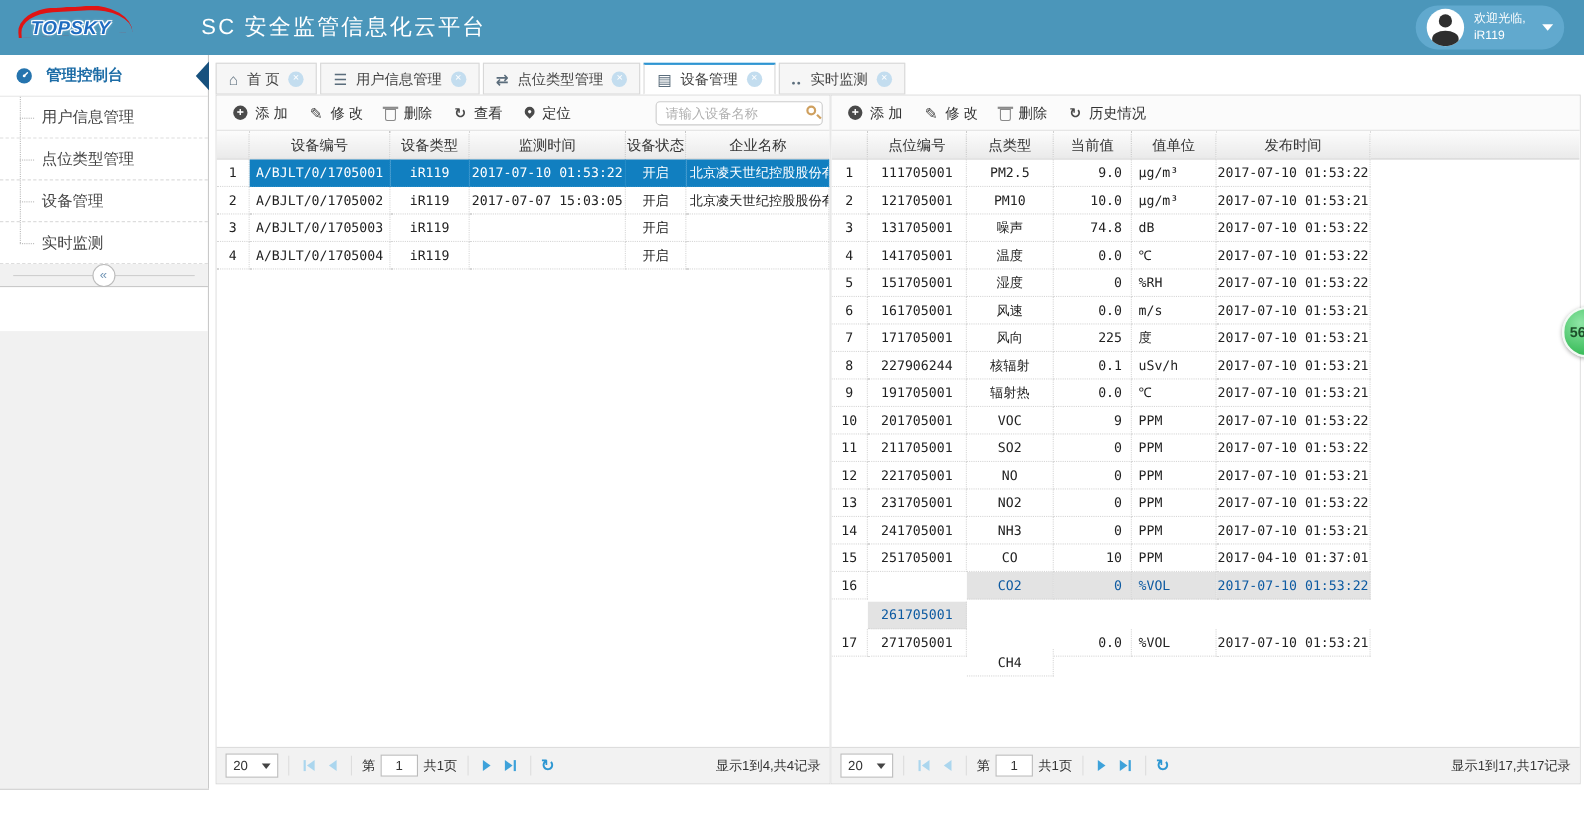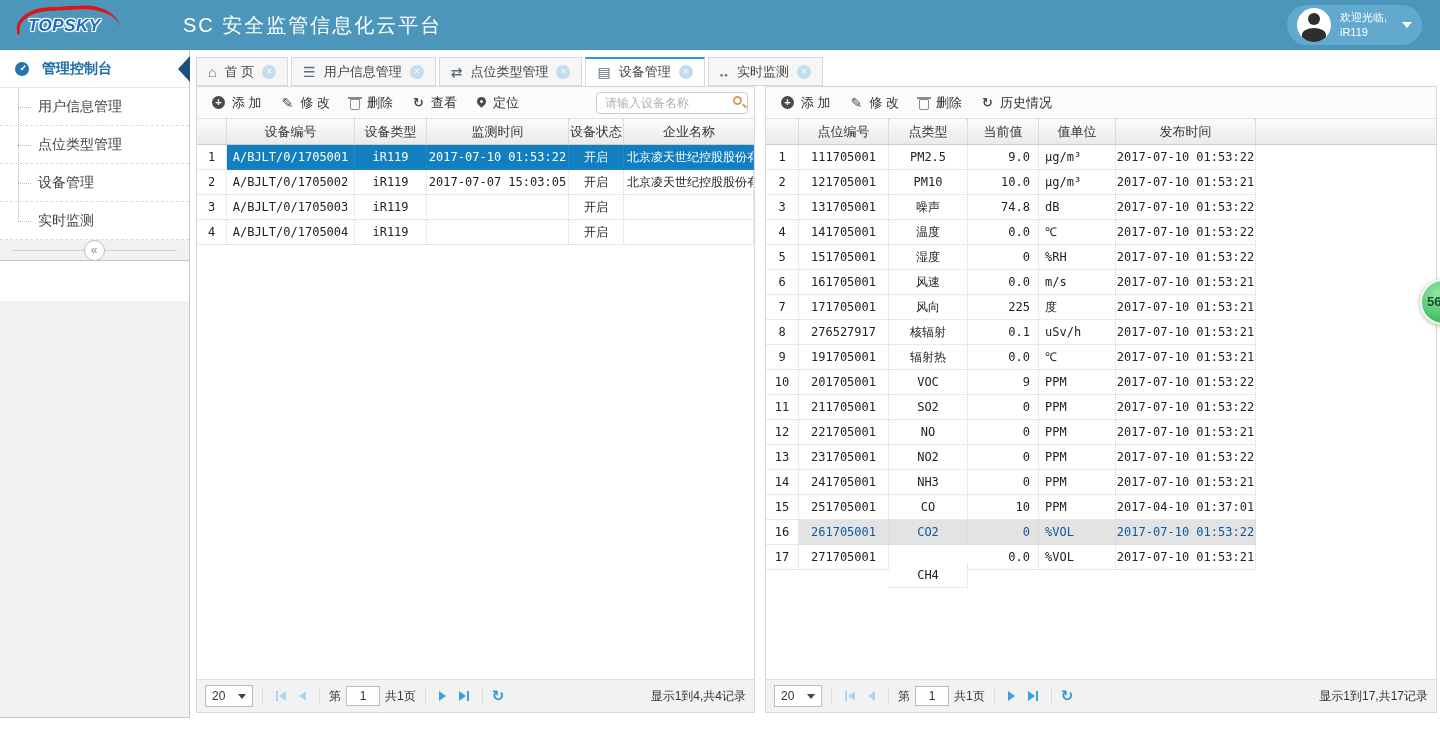--- a/index.html
+++ b/index.html
@@ -48,21 +48,21 @@
   .tab.active{background:#fff;border-top:2px solid #2e95d2;border-bottom-color:#fff;}
   .tab-icon{color:#5b6d7c;font-size:14px;line-height:1;}
   .tab-icon.home-icon::before{content:"⌂";font-weight:bold;}
   .tab-icon.list-icon::before{content:"☰";}
   .tab-icon.loop-icon::before{content:"⇄";font-weight:bold;}
   .tab-icon.device-icon::before{content:"▤";}
   .tab-icon.binoculars-icon::before{content:"●●";font-size:6px;letter-spacing:1px;}
   .tab-close{width:14px;height:14px;border-radius:50%;background:#c3ddef;color:#fff;font-size:10px;line-height:14px;text-align:center;cursor:pointer;}
   .tab-close::before{content:"×";}
   
-  .panels{position:absolute;left:6px;right:3px;top:36px;display:flex;gap:10px;}
+  .panels{position:absolute;left:6px;right:3px;top:36px;display:flex;gap:0;}
   .panel{display:flex;flex-direction:column;height:627px;background:#fff;border:1px solid #d9d9d9;}
   .panel-left{width:559px;flex:0 0 auto;}
   .panel-right{flex:1;}
   .toolbar{height:32px;display:flex;align-items:center;padding:0 6px;gap:2px;background:#fbfbfb;border-bottom:1px solid #e2e2e2;}
   .tbtn{display:inline-flex;align-items:center;gap:7px;padding:0 9px;height:26px;font-size:13px;color:#333;cursor:pointer;white-space:nowrap;}
   .bicon{display:inline-block;line-height:1;}
   .bicon.add-icon{width:13px;height:13px;border-radius:50%;background:#4a4a4a;color:#fff;font-size:11px;font-weight:bold;line-height:13px;text-align:center;}
   .bicon.add-icon::before{content:"+";}
   .bicon.edit-icon::before{content:"✎";font-size:14px;color:#4a4a4a;}
   .bicon.delete-icon{width:10px;height:11px;border:1px solid #8a8a8a;border-radius:0 0 2px 2px;position:relative;margin-top:3px;}
@@ -365,21 +365,21 @@
           <div class="grid-row fit">
             <span class="cell num" style="width: 33px;">7</span>
             <span class="cell" style="width: 90px;">171705001</span>
             <span class="cell" style="width: 79px;">风向</span>
             <span class="cell al-r" style="width: 71px;">225</span>
             <span class="cell al-l" style="width: 77px;">度</span>
             <span class="cell" style="width: 140px;">2017-07-10 01:53:21</span>
           </div>
           <div class="grid-row fit">
             <span class="cell num" style="width: 33px;">8</span>
-            <span class="cell" style="width: 90px;">276527917</span>
+            <span class="cell" style="width: 90px;">227906244</span>
             <span class="cell" style="width: 79px;">核辐射</span>
             <span class="cell al-r" style="width: 71px;">0.1</span>
             <span class="cell al-l" style="width: 77px;">uSv/h</span>
             <span class="cell" style="width: 140px;">2017-07-10 01:53:21</span>
           </div>
           <div class="grid-row fit">
             <span class="cell num" style="width: 33px;">9</span>
             <span class="cell" style="width: 90px;">191705001</span>
             <span class="cell" style="width: 79px;">辐射热</span>
             <span class="cell al-r" style="width: 71px;">0.0</span>
@@ -429,21 +429,21 @@
           <div class="grid-row fit">
             <span class="cell num" style="width: 33px;">15</span>
             <span class="cell" style="width: 90px;">251705001</span>
             <span class="cell" style="width: 79px;">CO</span>
             <span class="cell al-r" style="width: 71px;">10</span>
             <span class="cell al-l" style="width: 77px;">PPM</span>
             <span class="cell" style="width: 140px;">2017-04-10 01:37:01</span>
           </div>
           <div class="grid-row fit hl">
             <span class="cell num" style="width: 33px;">16</span>
-            <span class="cell" style="width: 90px;">261705001</span>
+            <span class="cell" style="width: 90px; margin-top: 27px;">261705001</span>
             <span class="cell" style="width: 79px;">CO2</span>
             <span class="cell al-r" style="width: 71px;">0</span>
             <span class="cell al-l" style="width: 77px;">%VOL</span>
             <span class="cell" style="width: 140px;">2017-07-10 01:53:22</span>
           </div>
           <div class="grid-row fit">
             <span class="cell num" style="width: 33px;">17</span>
             <span class="cell" style="width: 90px;">271705001</span>
             <span class="cell" style="width: 79px; margin-top: 18px;">CH4</span>
             <span class="cell al-r" style="width: 71px;">0.0</span>

